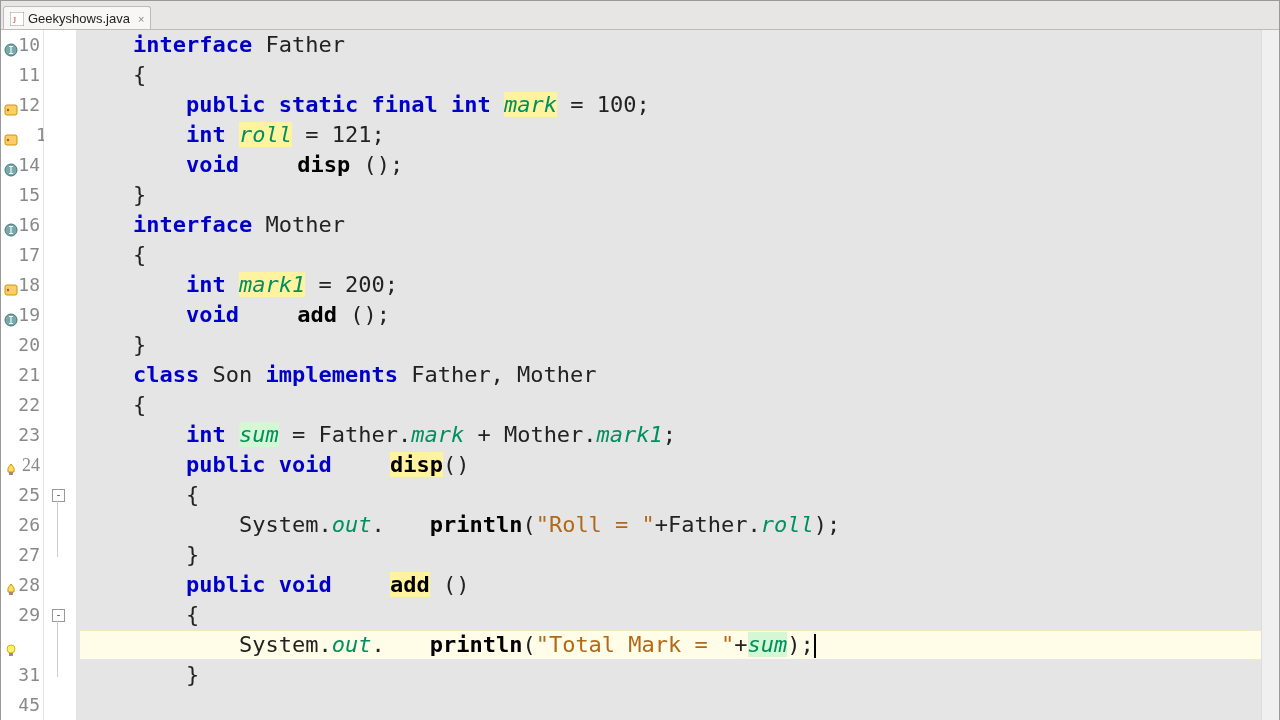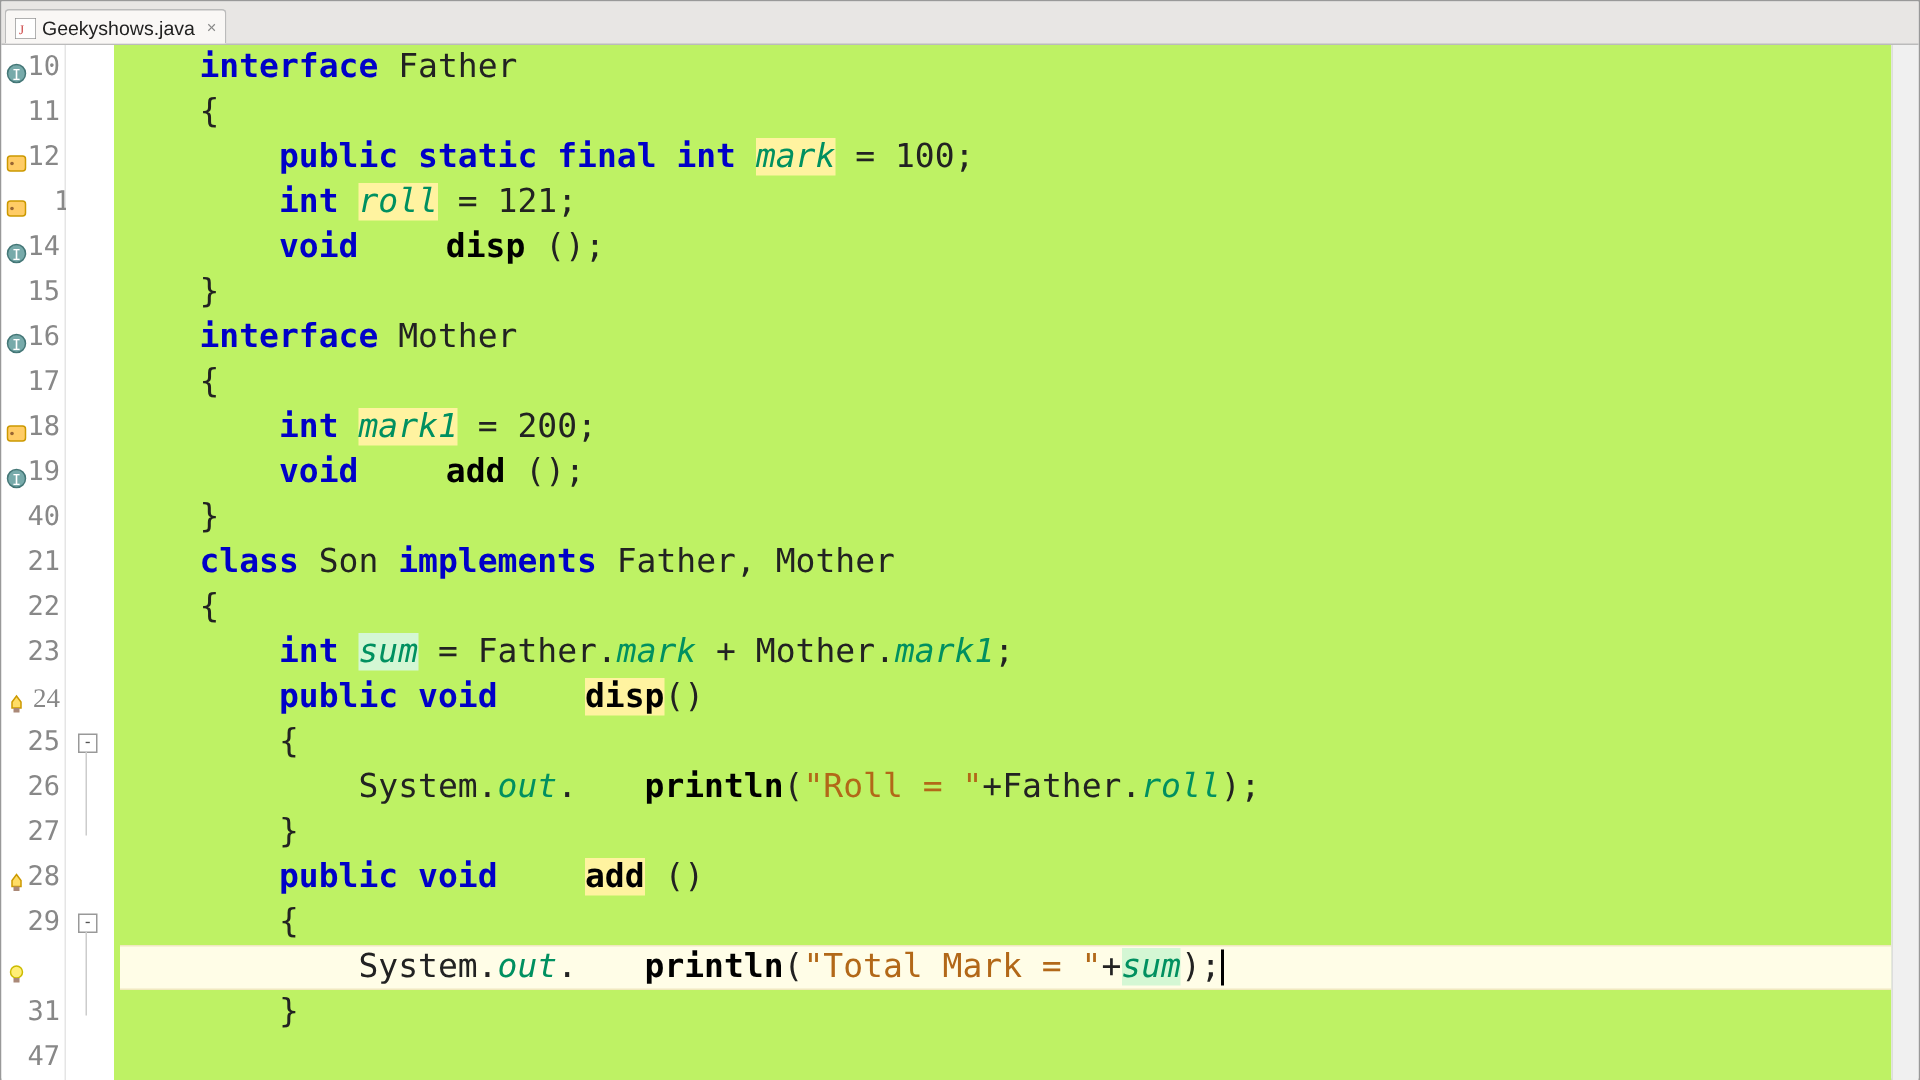--- a/index.html
+++ b/index.html
@@ -94,21 +94,21 @@
 }
 .fold-line {
   position: absolute;
   left: 13px;
   width: 1px;
   background: #ccc;
 }
 .code {
   flex: 1;
   padding-left: 4px;
-  background: #bef264;
+  background: #e5e5e5;
   overflow: hidden;
 }
 .code-line {
   height: 30px;
   line-height: 30px;
   white-space: pre;
   font-family: "Consolas", "Monaco", monospace;
   font-size: 22px;
   color: #222;
 }
@@ -184,42 +184,42 @@
             </svg></span></div>
         <div class="line-no">17</div>
         <div class="line-no" style="color: rgb(136, 136, 136);">18<span class="marker" style="left: 2px;"><svg viewBox="0 0 16 16">
               <rect x="2" y="3" width="12" height="10" rx="2" fill="#fc6" stroke="#c90"></rect>
               <circle cx="5" cy="8" r="1.2" fill="#963"></circle>
             </svg></span></div>
         <div class="line-no" style="color: rgb(136, 136, 136);">19<span class="marker" style="left: 2px;"><svg viewBox="0 0 16 16">
               <circle cx="8" cy="8" r="6" fill="#7aa" stroke="#477"></circle>
               <text x="5" y="12" font-size="10" fill="#fff">I</text>
             </svg></span></div>
-        <div class="line-no">40</div>
+        <div class="line-no">20</div>
         <div class="line-no">21</div>
         <div class="line-no">22</div>
         <div class="line-no">23</div>
         <div class="line-no" style="color: rgb(136, 136, 136); font-family: Liberation Serif, serif;">24<span class="marker" style="left: 2px;"><svg viewBox="0 0 16 16">
               <path d="M8 2 L11 6 L11 10 L5 10 L5 6 Z" fill="#fd6" stroke="#c90"></path>
               <rect x="6" y="10" width="4" height="3" fill="#a87"></rect>
             </svg></span></div>
         <div class="line-no">25</div>
         <div class="line-no">26</div>
         <div class="line-no">27</div>
         <div class="line-no" style="color: rgb(136, 136, 136);">28<span class="marker" style="left: 2px;"><svg viewBox="0 0 16 16">
               <path d="M8 2 L11 6 L11 10 L5 10 L5 6 Z" fill="#fd6" stroke="#c90"></path>
               <rect x="6" y="10" width="4" height="3" fill="#a87"></rect>
             </svg></span></div>
         <div class="line-no">29</div>
         <div class="line-no" style="color: rgb(136, 136, 136); padding-left: 46px;">30<span class="marker" style="left: 2px;"><svg viewBox="0 0 16 16">
               <circle cx="8" cy="7" r="4" fill="#fe7" stroke="#cb0"></circle>
               <rect x="6" y="11" width="4" height="3" fill="#a87"></rect>
             </svg></span></div>
         <div class="line-no">31</div>
-        <div class="line-no">47</div>
+        <div class="line-no">45</div>
       </div>
     <div class="fold-gutter" id="fold-gutter">
         <div class="fold-box" style="top: 459px;">-</div>
         <div class="fold-line" style="top: 471px; height: 56px;"></div>
         <div class="fold-box" style="top: 579px;">-</div>
         <div class="fold-line" style="top: 591px; height: 56px;"></div>
       </div>
     <div class="code" id="code">
         <div class="code-line">    <span class="kw">interface</span> Father</div>
         <div class="code-line">    {</div>

